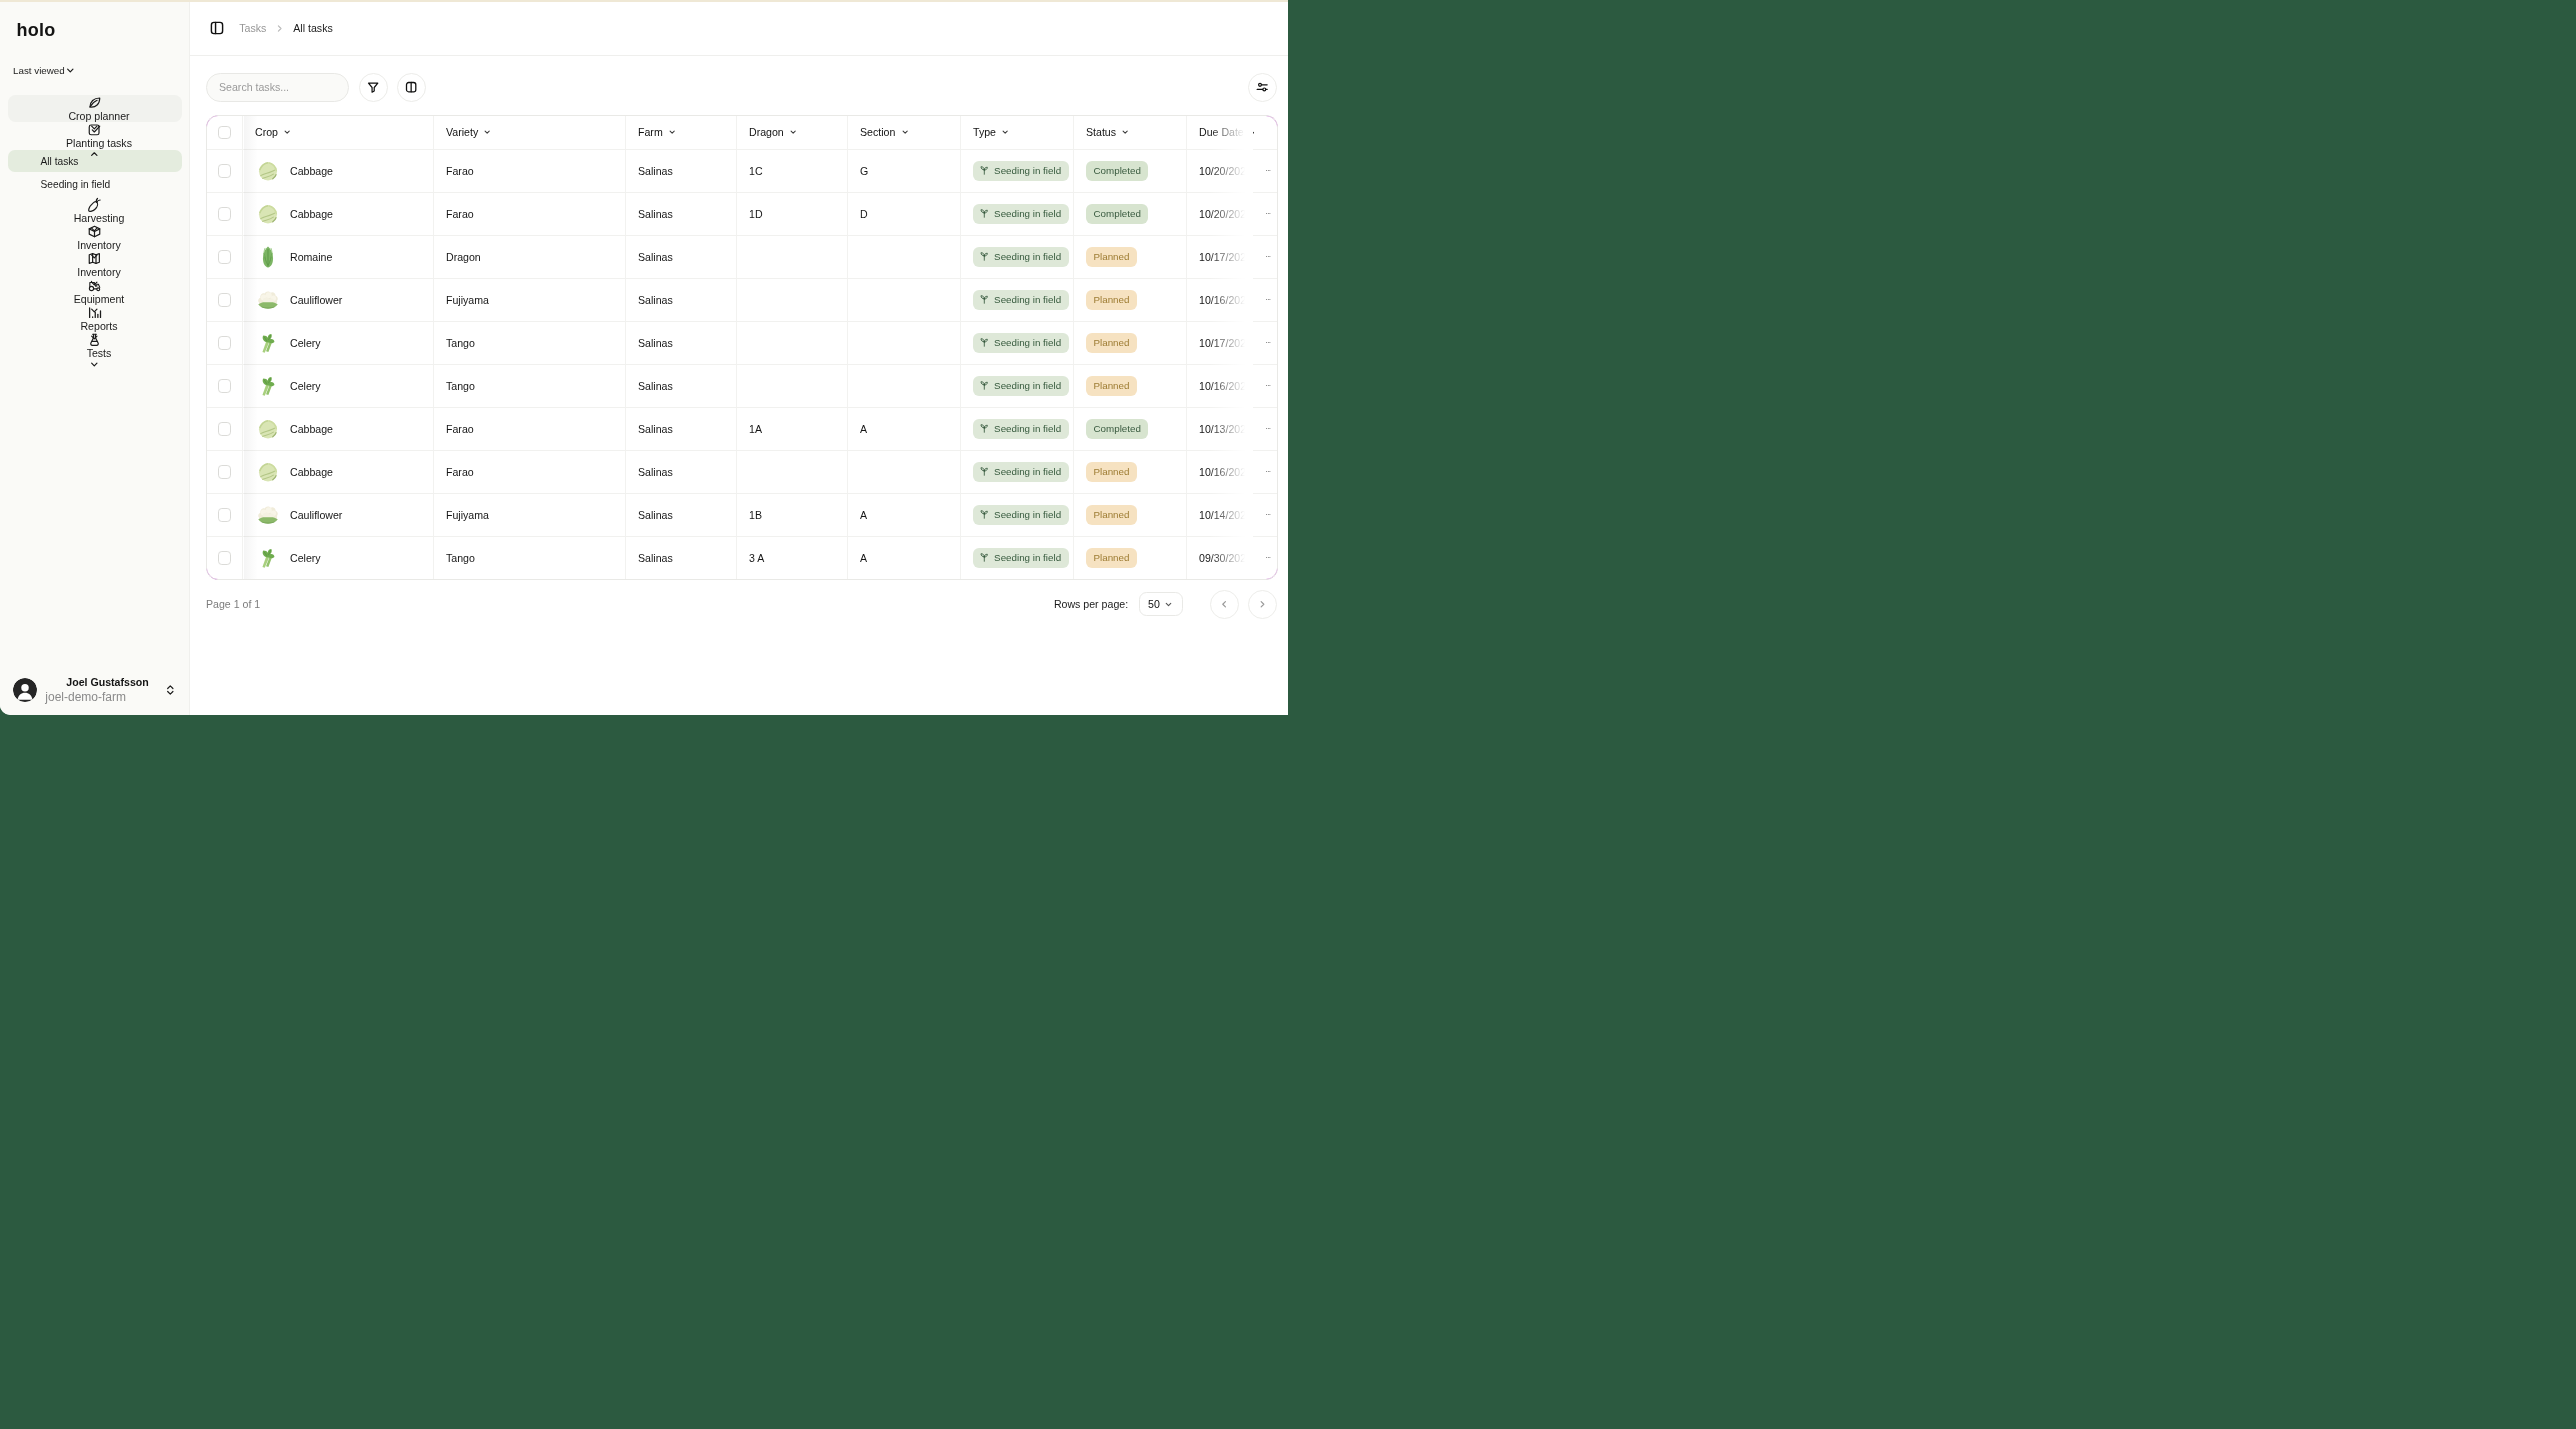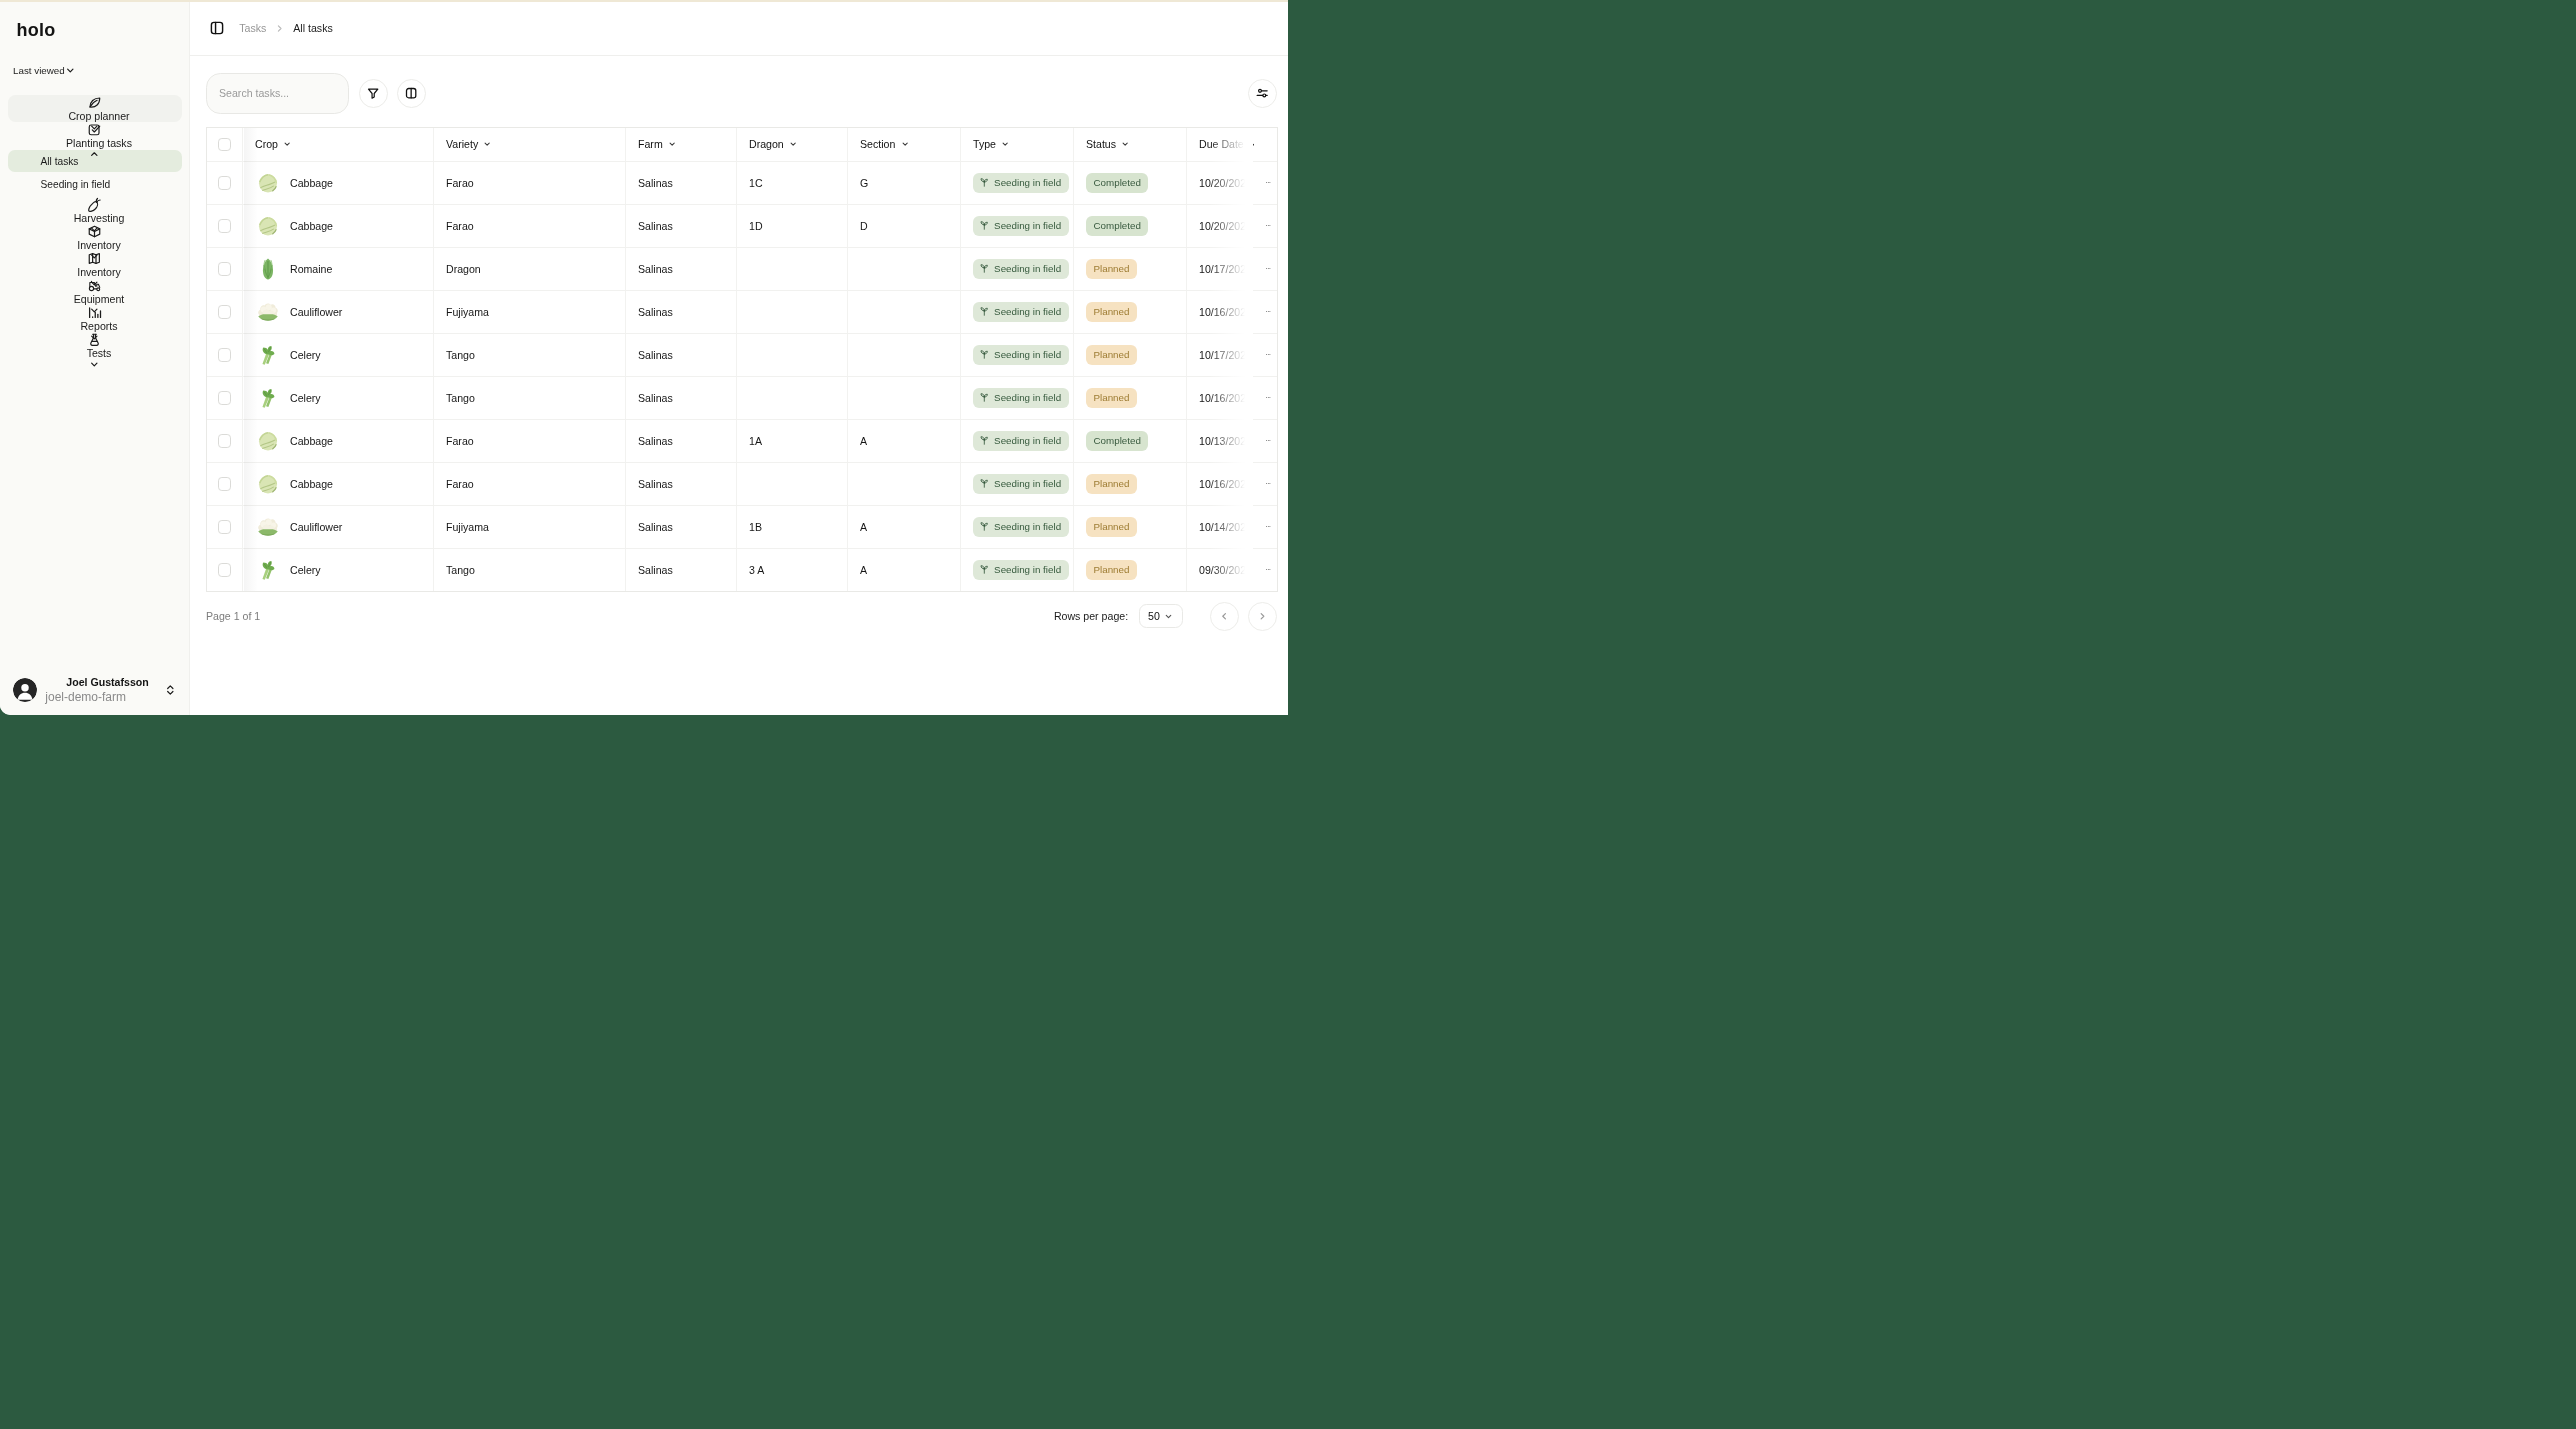--- a/index.html
+++ b/index.html
@@ -30,29 +30,29 @@
 
   
   .main { flex:1; display:flex; flex-direction:column; background:#fff; min-width:0; }
   .page-header { height:54px; display:flex; align-items:center; padding-left:16px; border-bottom:0.8px solid #EFEFED; }
   .panel-btn { width:22.6px; height:22.6px; border:none; background:none; display:flex; align-items:center; justify-content:center; cursor:pointer; color:#111; }
   .crumb-root { font-size:10.6px; color:#969696; margin-left:10.6px; cursor:pointer; }
   .crumb-sep { margin:0 9px; display:flex; color:#B8B8B8; }
   .crumb-current { font-size:10.6px; color:#1A1A1A; }
 
   .toolbar { display:flex; align-items:center; margin:17.3px 11.3px 0 16px; }
-  .search { width:143px; height:41px; border:0.8px solid #E8E8E5; background:#FAFAF8; border-radius:14.3px; padding:0 12px; font-size:10.6px; color:#1a1a1a; outline:none; font-family:inherit; }
+  .search { width:143px; height:29px; border:0.8px solid #E8E8E5; background:#FAFAF8; border-radius:14.3px; padding:0 12px; font-size:10.6px; color:#1a1a1a; outline:none; font-family:inherit; }
   .search::placeholder { color:#9A9A9A; }
   .round-btn { width:29px; height:29px; border-radius:50%; border:0.8px solid #ECECE9; background:#fff; display:flex; align-items:center; justify-content:center; cursor:pointer; color:#111; }
   .round-btn + .round-btn { margin-left:9px; }
   .toolbar .round-btn:first-of-type { margin-left:9.8px; }
   .toolbar-spacer { flex:1; }
 
   
-  .table-wrap { position:relative; margin:13px 9.8px 0 16px; border:0.8px solid #E9E9E6; border-radius:0; background:#a21caf; overflow:hidden; }
+  .table-wrap { position:relative; margin:13px 9.8px 0 16px; border:0.8px solid #E9E9E6; border-radius:12px; background:#a21caf; overflow:hidden; }
   .tgrid { display:grid; grid-template-columns:36px 191px 192px 111px 111px 113px 113px 113px 67px 24px; }
   .th, .td { display:flex; align-items:center; border-right:0.8px solid #F2F2F0; padding:0 0 0 12px; background:#fff; }
   .th { height:33px; font-size:10.6px; font-weight:500; color:#121212; white-space:nowrap; cursor:pointer; }
   .td { height:43px; font-size:10.6px; color:#161616; border-top:0.8px solid #F1F1EF; white-space:nowrap; }
   .col-check { justify-content:center; padding:0; }
   .col-menu, .col-date { border-right:none; }
   .sort-chev { margin-left:5.3px; display:flex; color:#444; }
   .checkbox { width:13.6px; height:13.6px; border:1.1px solid #DBDBD8; border-radius:3.8px; background:#fff; display:inline-block; cursor:pointer; }
   .thumb { width:26px; height:26px; flex:0 0 26px; display:flex; align-items:center; justify-content:center; margin-right:9px; }
   .thumb svg { display:none; width:26px; height:26px; }

